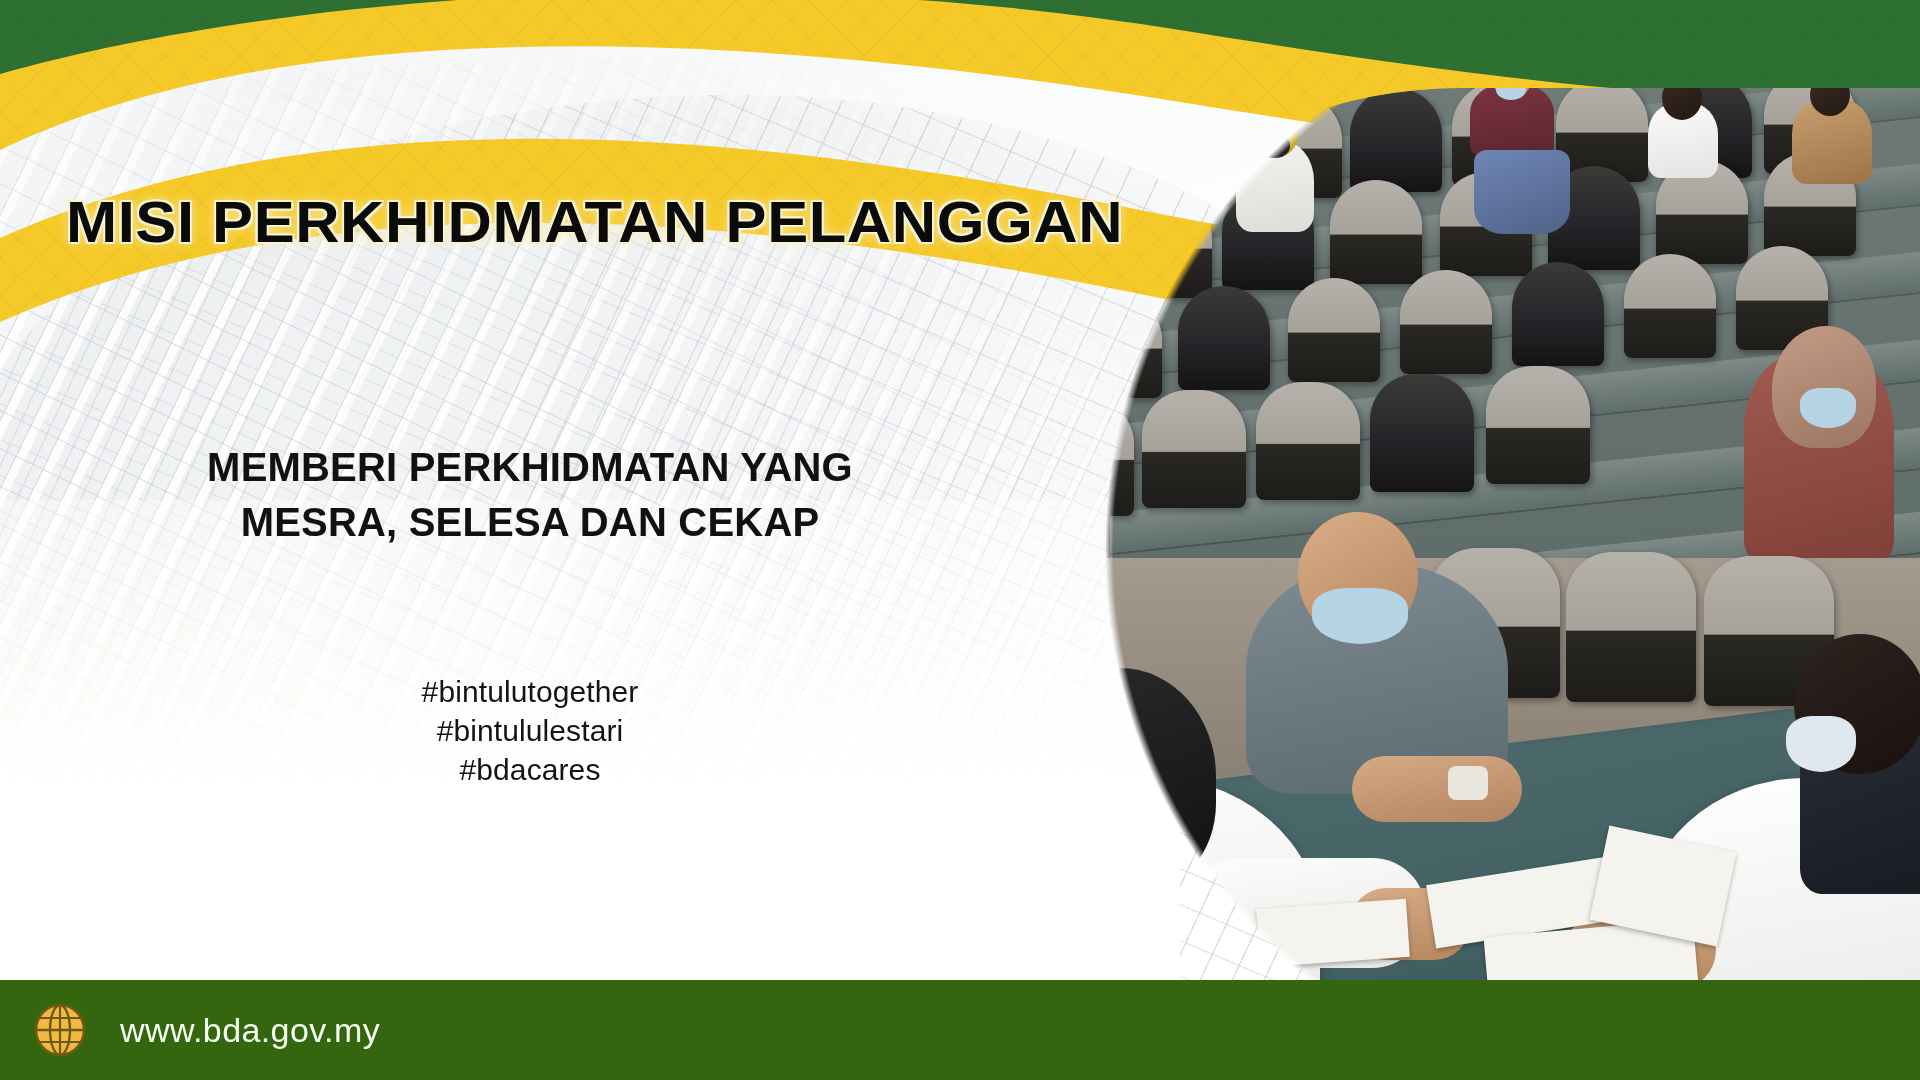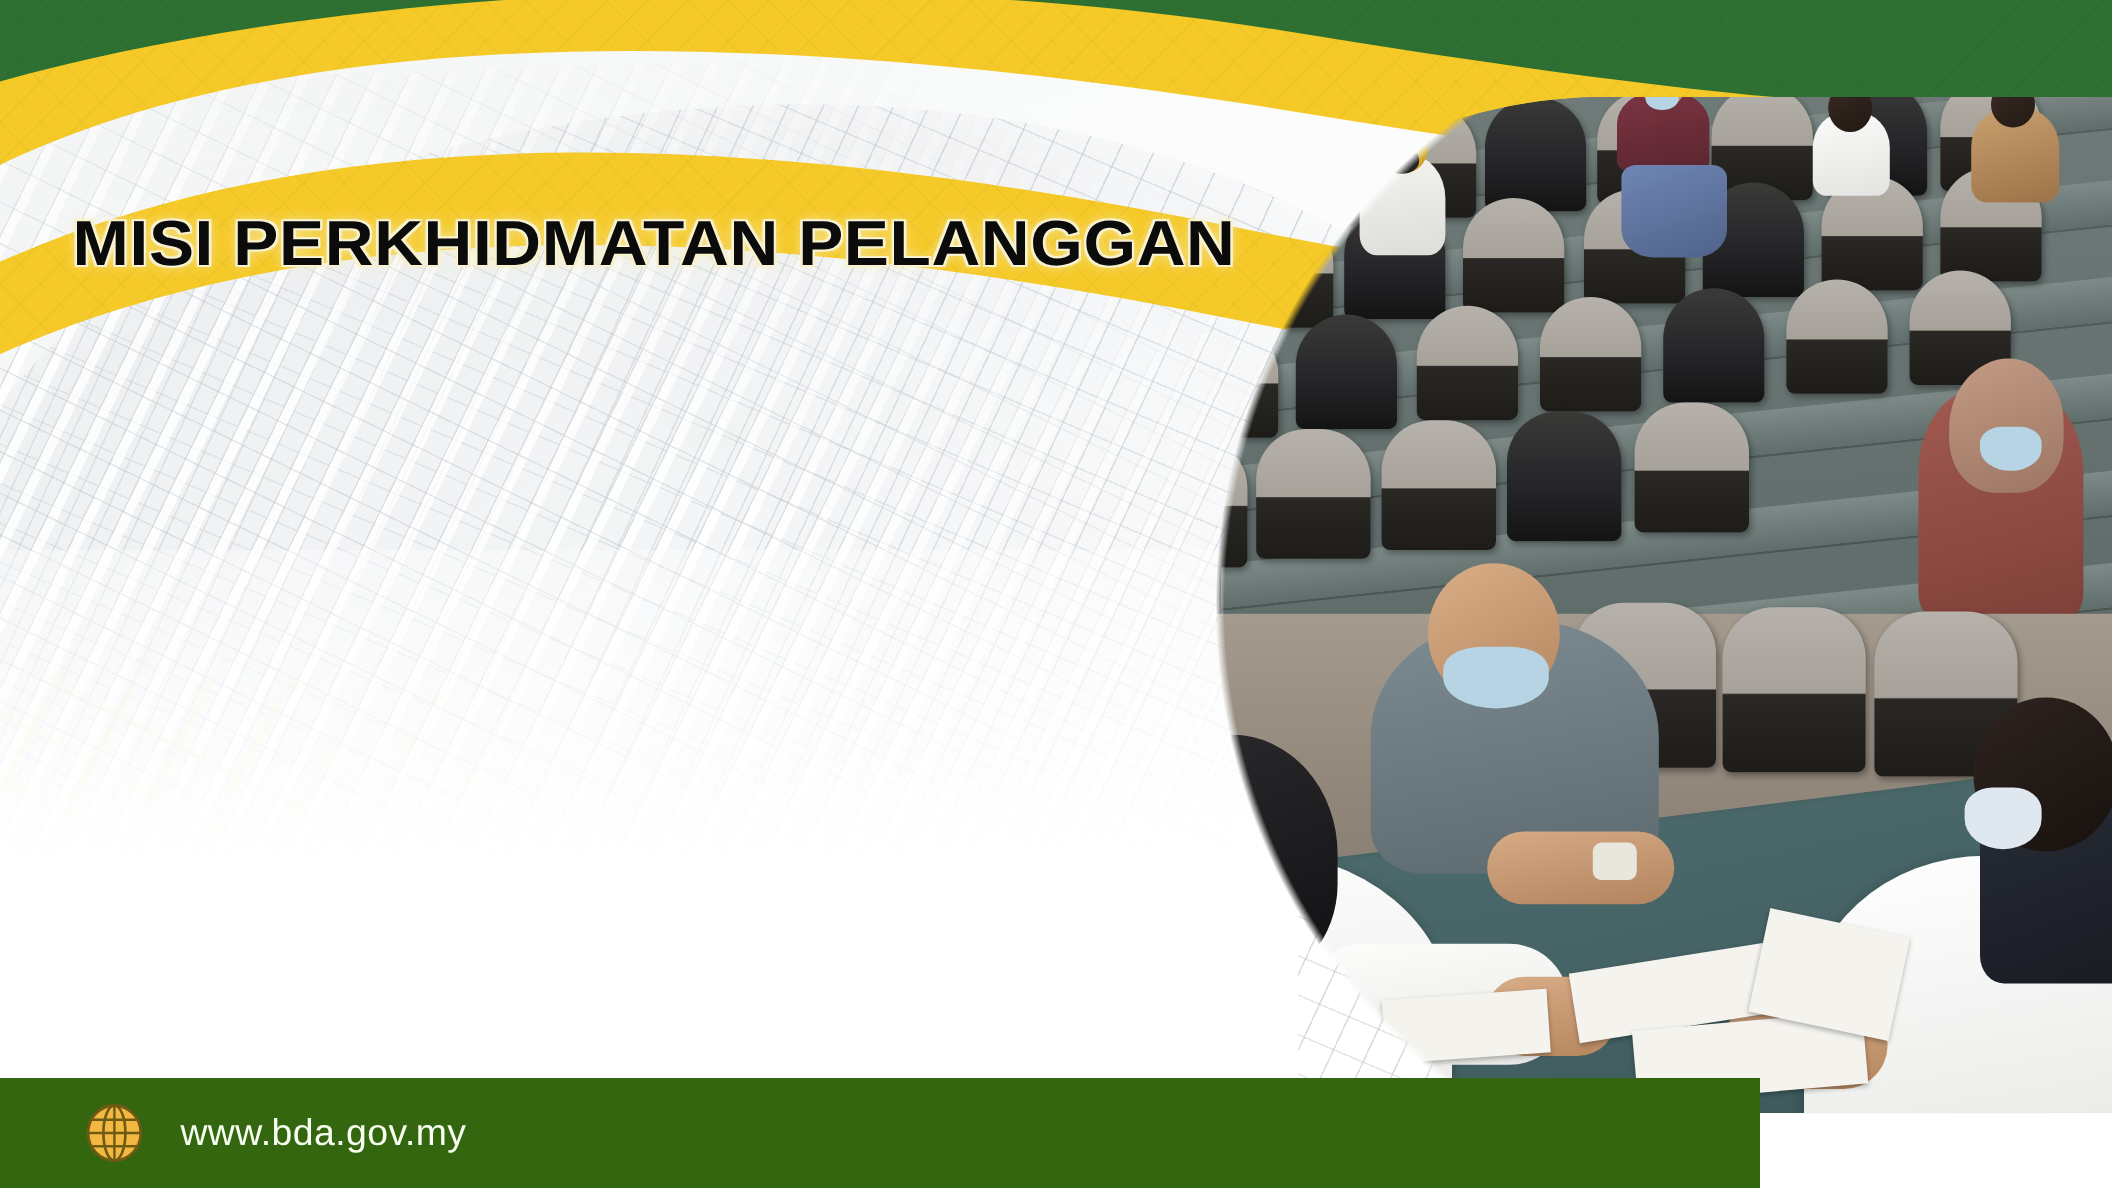--- a/index.html
+++ b/index.html
@@ -167,24 +167,24 @@
   .hashtags {
     position:absolute; left:0; top:672px; width:1060px;
     text-align:center;
     font-size:30px; font-weight:400; color:#141414;
     line-height:1.3; letter-spacing:.1px;
   }
   .hashtags .ln { display:block; }
 
   
   .footer {
-    position:absolute; left:0; bottom:0; width:1600px; height:100px;
+    position:absolute; left:0; bottom:0; width:1920px; height:100px;
     background:#33660F;
     display:flex; align-items:center; justify-content:space-between;
-    padding:0 78px;
+    padding:0 34px;
     margin-top:33px;
   }
   .foot-item { display:flex; align-items:center; gap:34px; }
   .foot-text {
     color:#f6fff0; font-size:34px; font-weight:400; letter-spacing:.4px;
   }
   .globe-icon { width:52px; height:54px; display:block; }
   .mail-icon { width:56px; height:42px; display:block; }
 </style>
 </head>
@@ -319,21 +319,30 @@
 
       <div class="paper" style="left:430px;top:782px;width:190px;height:64px;transform:rotate(-9deg);"></div>
       <div class="paper" style="left:486px;top:840px;width:210px;height:66px;transform:rotate(-5deg);"></div>
       <div class="paper" style="left:598px;top:750px;width:130px;height:96px;transform:rotate(12deg);"></div>
       <div class="paper" style="left:258px;top:816px;width:150px;height:58px;transform:rotate(-4deg);"></div>
     </div>
   </div>
 
   <h1 class="title">MISI PERKHIDMATAN PELANGGAN</h1>
 
-
+  <div class="subtitle">
+    <span class="ln">MEMBERI PERKHIDMATAN YANG</span>
+    <span class="ln">MESRA, SELESA DAN CEKAP</span>
+  </div>
+
+  <div class="hashtags">
+    <span class="ln">#bintulutogether</span>
+    <span class="ln">#bintululestari</span>
+    <span class="ln">#bdacares</span>
+  </div>
 
   <div class="footer">
 
     <div class="foot-item">
       <svg class="globe-icon" viewBox="0 0 52 54">
         <ellipse cx="26" cy="27" rx="24" ry="25" fill="#F2B841" stroke="#6E5A12" stroke-width="2.6"></ellipse>
         <ellipse cx="26" cy="27" rx="10" ry="25" fill="none" stroke="#6E5A12" stroke-width="2.4"></ellipse>
         <line x1="2" y1="27" x2="50" y2="27" stroke="#6E5A12" stroke-width="2.4"></line>
         <path d="M5 15 H47" stroke="#6E5A12" stroke-width="2.2" fill="none"></path>
         <path d="M5 39 H47" stroke="#6E5A12" stroke-width="2.2" fill="none"></path>

